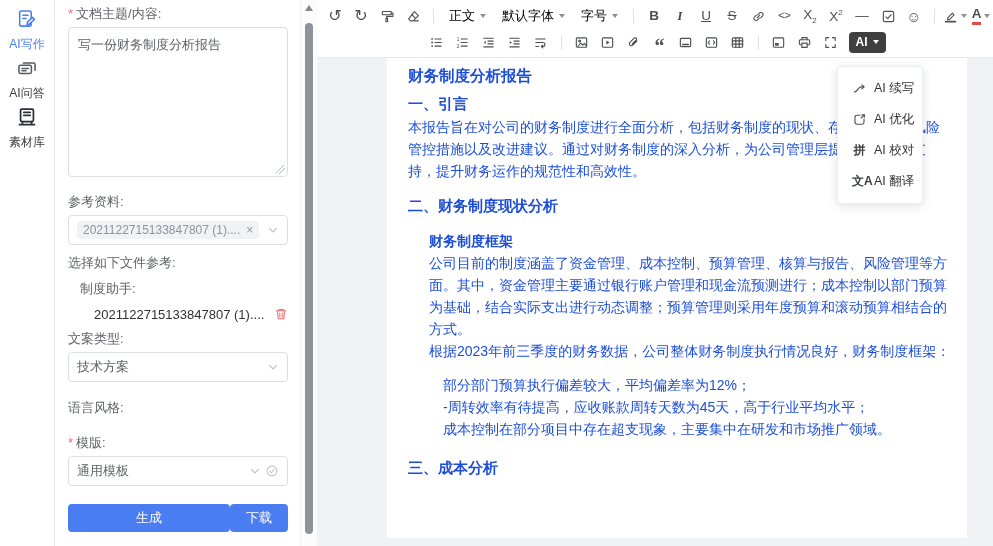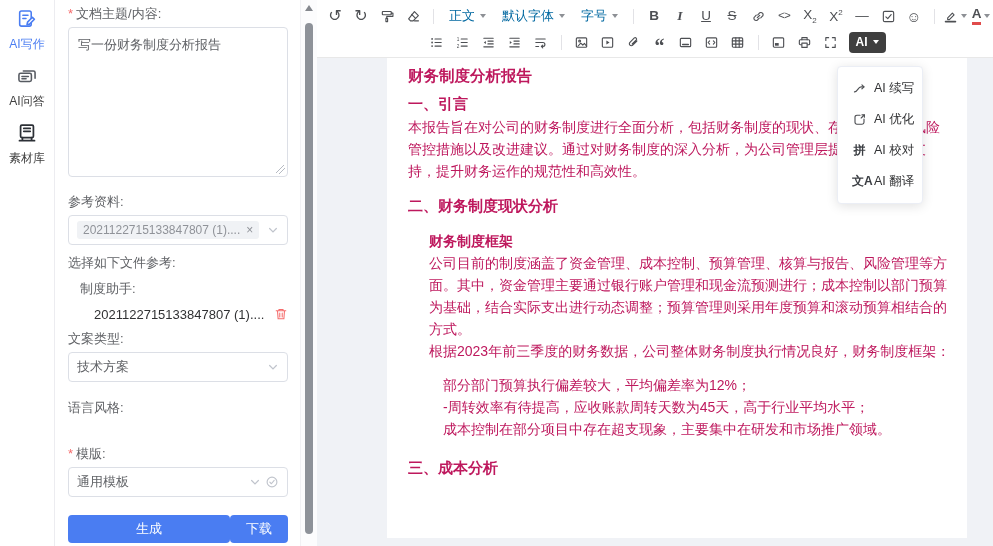--- a/index.html
+++ b/index.html
@@ -2,21 +2,21 @@
 <html><head>
 <meta charset="utf-8">
 <style>
   html,body{margin:0;padding:0}
   body{width:993px;height:546px;overflow:hidden;background:#fff;
        font-family:"Liberation Sans","DejaVu Sans",sans-serif;color:#303133}
   .app{display:flex;width:993px;height:546px}
 
   
   .nav{width:55px;box-sizing:border-box;border-right:1px solid #ececf0;display:flex;
-       flex-direction:column;padding-top:8px;gap:12px;flex:none}
+       flex-direction:column;padding-top:8px;gap:4px;flex:none}
   .nav-item{display:flex;flex-direction:column;align-items:center;gap:2px;cursor:pointer}
   .nav-label{font-size:12px;color:#404040;white-space:nowrap}
   .nav-item.active .nav-label{color:#4a7df2}
 
   
   .form{width:245px;flex:none;box-sizing:border-box;padding:5px 12px 0 13px;display:flex;flex-direction:column}
   .flabel{font-size:13px;color:#606266;height:18px;line-height:18px;white-space:nowrap}
   .req{color:#f56c6c;margin-right:3px}
   .ta-wrap{position:relative;margin-top:4px}
   textarea.topic{display:block;width:100%;box-sizing:border-box;height:150px;border:1px solid #dcdfe6;
@@ -33,56 +33,56 @@
     display:flex;align-items:center;gap:6px;white-space:nowrap;max-width:178px;overflow:hidden}
   .tag-close{font-size:12px;color:#909399;cursor:pointer}
   .file-group{font-size:13px;color:#606266;padding-left:12px;height:22px;line-height:22px;margin-top:6px}
   .file-row{display:flex;align-items:center;justify-content:space-between;padding-left:26px;height:24px;margin-top:2px}
   .file-name{font-size:13px;color:#303133;white-space:nowrap;overflow:hidden}
   .btn-row{display:flex;gap:0;margin-top:18px}
   .btn{background:#4a7df2;color:#fff;border:none;border-radius:4px;height:28px;font-size:13px;cursor:pointer;
     font-family:inherit}
   .btn.generate{flex:1}
   .btn.download{width:58px;flex:none}
-  .mt14{margin-top:28px}.mt16{margin-top:16px}.mt9{margin-top:9px}.mt4{margin-top:4px}.mt17{margin-top:17px}
+  .mt14{margin-top:17px}.mt16{margin-top:16px}.mt9{margin-top:9px}.mt4{margin-top:4px}.mt17{margin-top:17px}
 
   
   .scrollcol{width:16px;flex:none;background:#fcfcfd;border-left:1px solid #f1f1f4;position:relative}
   .scroll-up{position:absolute;top:5px;left:50%;transform:translateX(-50%);width:0;height:0;
     border-left:4px solid transparent;border-right:4px solid transparent;border-bottom:6px solid #85888e;cursor:pointer}
   .scroll-thumb{position:absolute;top:23px;bottom:12px;left:4px;width:8px;background:#8e9299;border-radius:4px;cursor:pointer}
 
   
   .editor{flex:1;min-width:0;display:flex;flex-direction:column}
   .toolbar{padding:3px 6px 2px;border-bottom:1px solid #e8e8e8;flex:none}
   .tb-row{display:flex;align-items:center;height:26px;gap:2px}
   .tb-row.second{justify-content:center}
   .tb-btn{display:flex;align-items:center;justify-content:center;min-width:24px;height:24px;border:none;
     background:none;border-radius:3px;cursor:pointer;color:#4d4f53;padding:0 2px;font-family:inherit}
-  .tb-select{display:flex;align-items:center;gap:5px;padding:0 7px;height:24px;font-size:13px;color:#0369a1;
+  .tb-select{display:flex;align-items:center;gap:5px;padding:0 7px;height:24px;font-size:13px;color:#000000;
     background:none;border:none;cursor:pointer;border-radius:3px;font-family:Liberation Sans, sans-serif;white-space:nowrap}
   .caret{width:0;height:0;border-left:3.5px solid transparent;border-right:3.5px solid transparent;
     border-top:4px solid #8d9095;flex:none}
   .tb-divider{width:1px;height:15px;background:#e2e2e6;margin:0 6px;flex:none}
   .g{font-size:13.5px;color:#4d4f53;line-height:1}
   .g.b{font-weight:700}
   .g.i{font-style:italic;font-family:"Liberation Serif",serif;font-weight:600}
   .g.u{text-decoration:underline}
   .g.s{text-decoration:line-through}
   .g.code{font-family:"Liberation Mono",monospace;font-size:11.5px;letter-spacing:-1px}
   .g sub,.g sup{font-size:8px}
   .g.quote{font-family:"Liberation Serif",serif;font-size:20px;font-weight:700;line-height:.5;position:relative;top:4px}
   .g.fc{font-weight:600;border-bottom:3px solid #e04b4b;padding-bottom:0;line-height:1.05}
   .ai-btn{background:#3f3f3f;color:#fff;border-radius:4px;height:21px;display:flex;align-items:center;
     padding:0 7px;gap:5px;font-size:12px;font-weight:bold;border:none;cursor:pointer;margin-left:4px;font-family:inherit}
   .ai-btn .caret{border-top-color:#fff}
 
   .canvas{flex:1;background:#f0f2f6;position:relative;display:flex;overflow:hidden;padding-bottom:8px}
   .page{margin-left:70px;width:580px;flex:none;background:#fff;box-sizing:border-box;
-    padding:6px 16px 0 21px;overflow:hidden;font-size:14px;line-height:22px;color:#be185d;cursor:text}
+    padding:6px 16px 0 21px;overflow:hidden;font-size:14px;line-height:22px;color:#1d4ed8;cursor:text}
   .doc-title{font-weight:bold;font-size:15.5px;line-height:24px}
   .doc-h2{font-weight:bold;font-size:15px;line-height:24px;margin-top:4px}
   .doc-h3{font-weight:bold;padding-left:21px;margin-top:2px}
   .doc-p{margin:0}
   .doc-p1{padding-left:21px}
   .doc-p2{padding-left:35px}
   .bmt{margin-top:12px}
   .bmt2{margin-top:16px}
 
   

